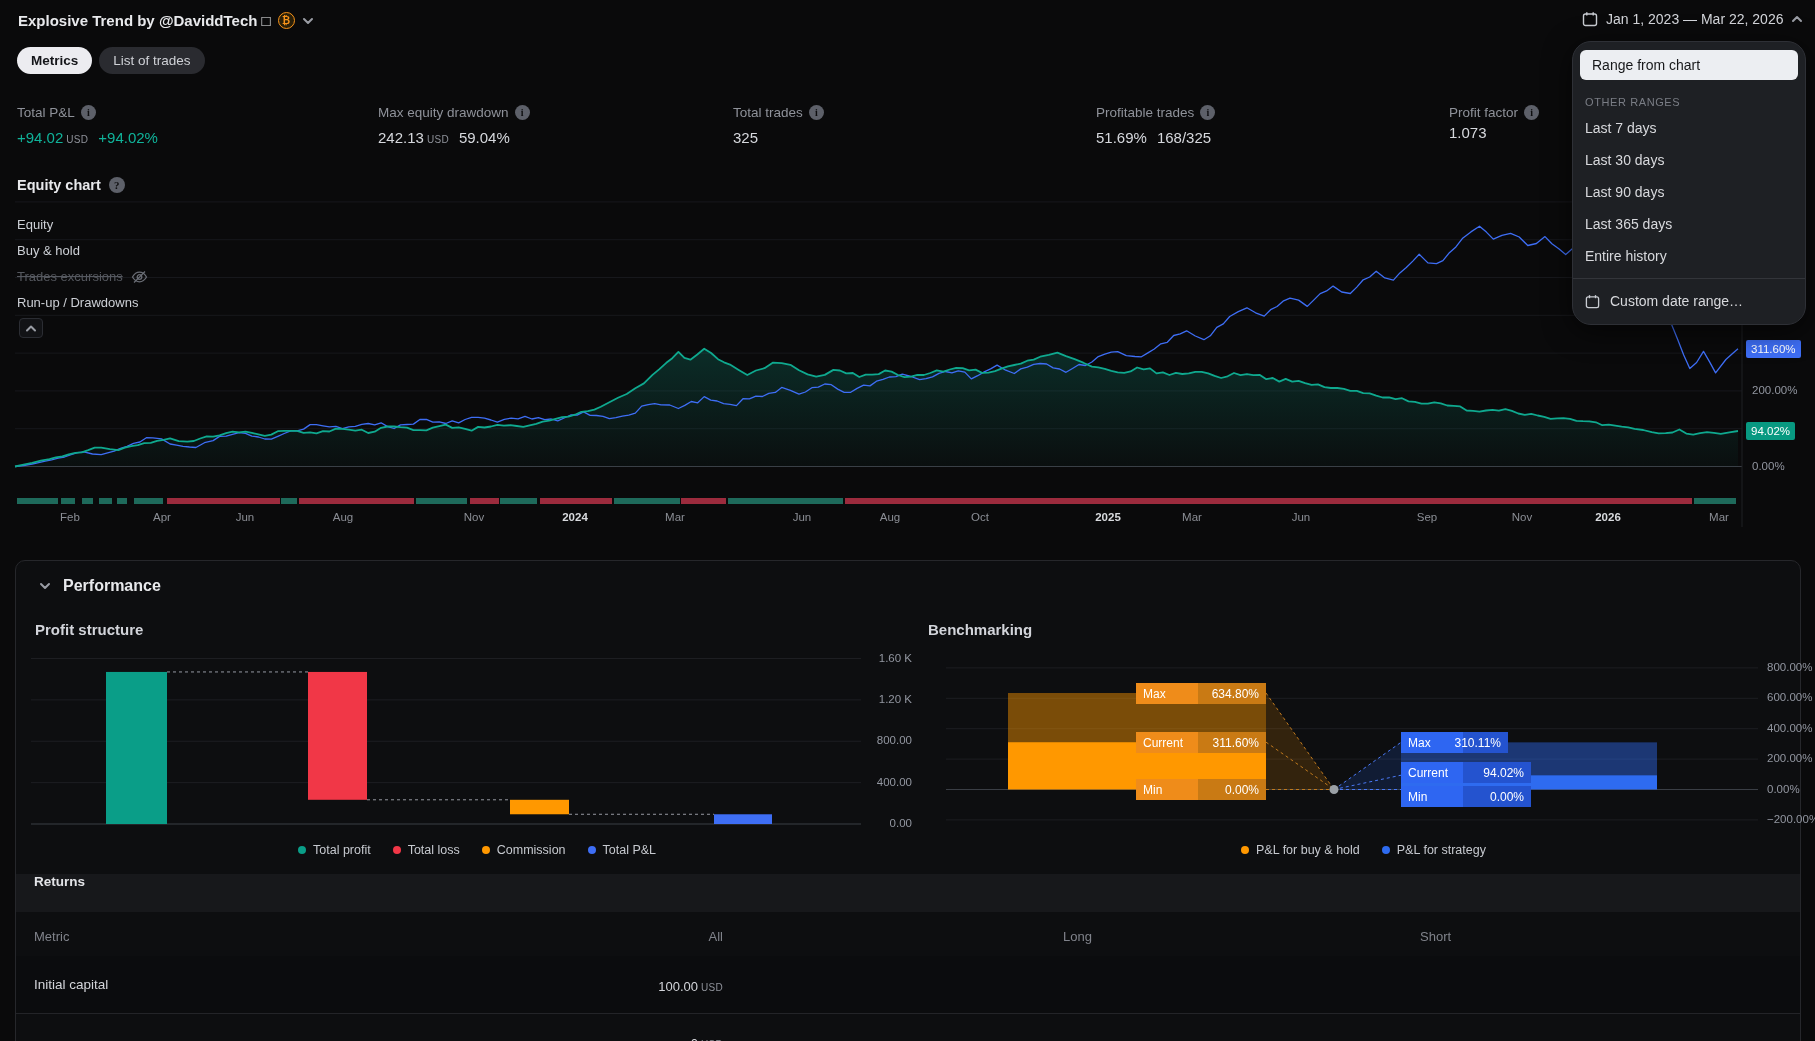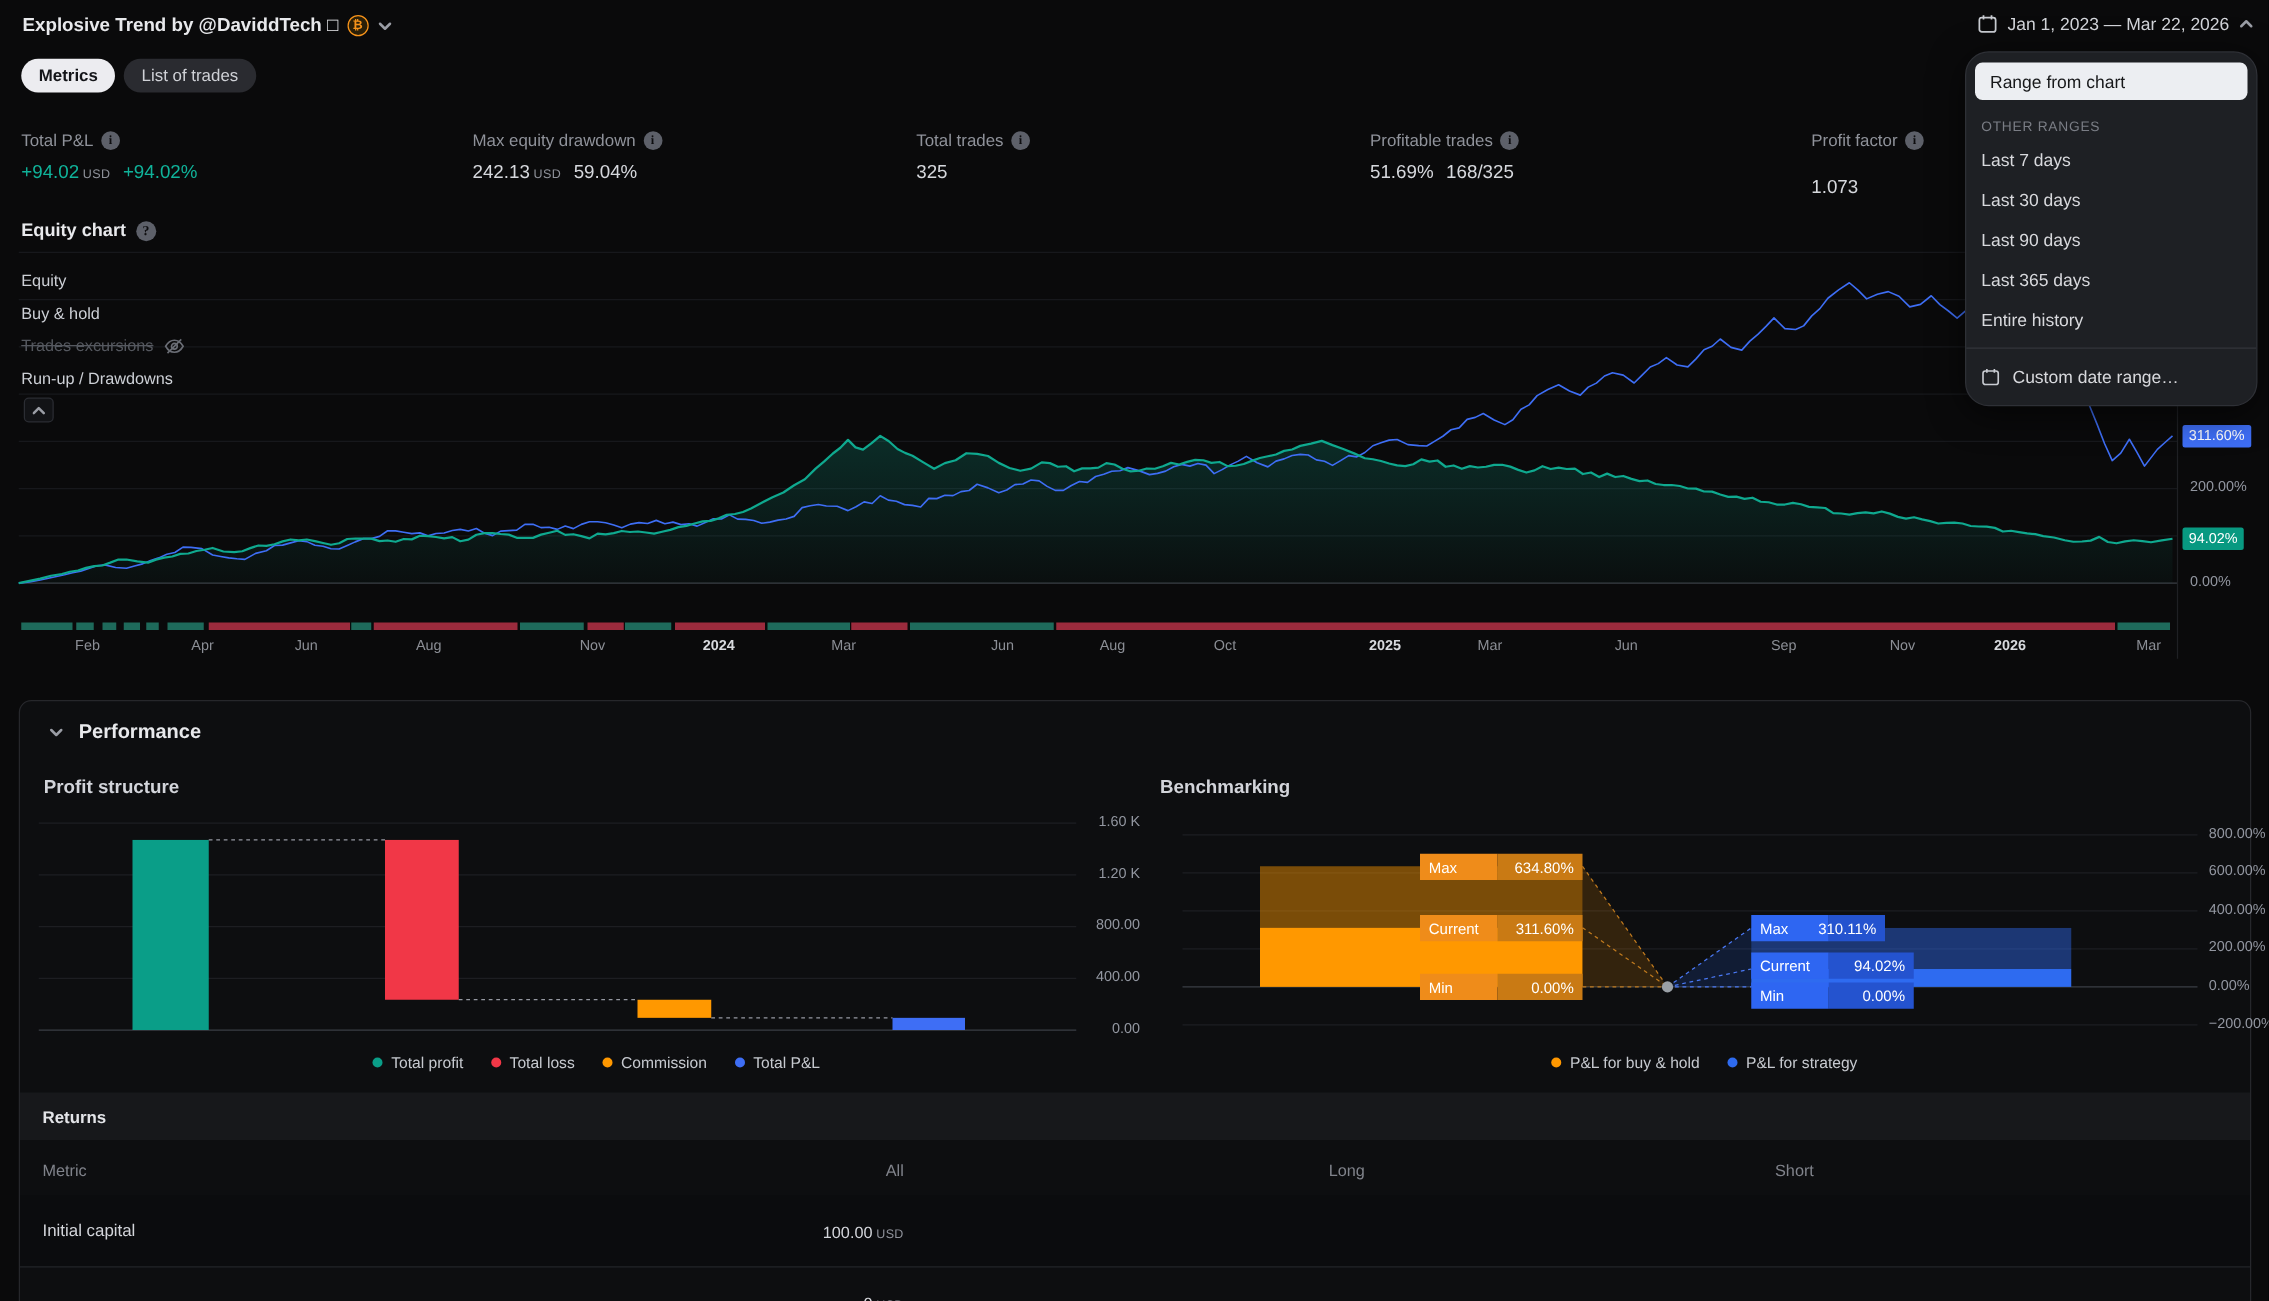--- a/index.html
+++ b/index.html
@@ -64,21 +64,21 @@
   .sub-title { font-size:15px; font-weight:bold; color:#d2d4da; }
   .legend-dot { width:8px; height:8px; border-radius:50%; display:inline-block; }
   .chart-legend { display:flex; align-items:center; gap:22px; font-size:12.5px; color:#c6c9cf; }
   .chart-legend .li { display:flex; align-items:center; gap:7px; white-space:nowrap; }
 
   .bm-badge { position:absolute; display:flex; height:21px; font-size:12px; color:#fff; }
   .bm-badge .cell { display:flex; align-items:center; padding:0 7px; }
   .bm-badge .val { justify-content:flex-end; }
 
   
-  .returns-bar { background:#17181b; display:flex; align-items:center; }
+  .returns-bar { background:#17181b; display:flex; align-items:flex-start; }
   .returns-title { font-size:13.5px; font-weight:bold; color:#e3e4e8; }
   .th { font-size:13px; color:#80838b; white-space:nowrap; }
   .td-label { font-size:13.5px; color:#d3d5da; white-space:nowrap; }
   .td-val { font-size:13px; color:#d3d5da; white-space:nowrap; }
   .row-divider { border-top:1px solid #232428; }
 </style>
 </head>
 <body>
 
 <div class="screen">
@@ -150,21 +150,21 @@
     <div class="metric-value" style="margin-top:9px;">
       <span>51.69%</span><span class="pct">168/325</span>
     </div>
   </div>
 
   <div class="abs" style="left:1449px; top:105px;">
     <div class="metric-label">
         <span>Profit factor</span>
       <span class="info-dot">i</span>
       </div>
-    <div class="metric-value" style="margin-top:21px;">
+    <div class="metric-value" style="margin-top:4px;">
       <span>1.073</span>
     </div>
   </div>
 
   <div class="abs section-h" style="left:17px; top:177px;">
     <span>Equity chart</span>
     <span class="info-dot" style="width:16px;height:16px;font-size:11px;">?</span>
   </div>
 
   <svg id="equity-svg" class="abs" style="left:0; top:0;" width="1815" height="530">

